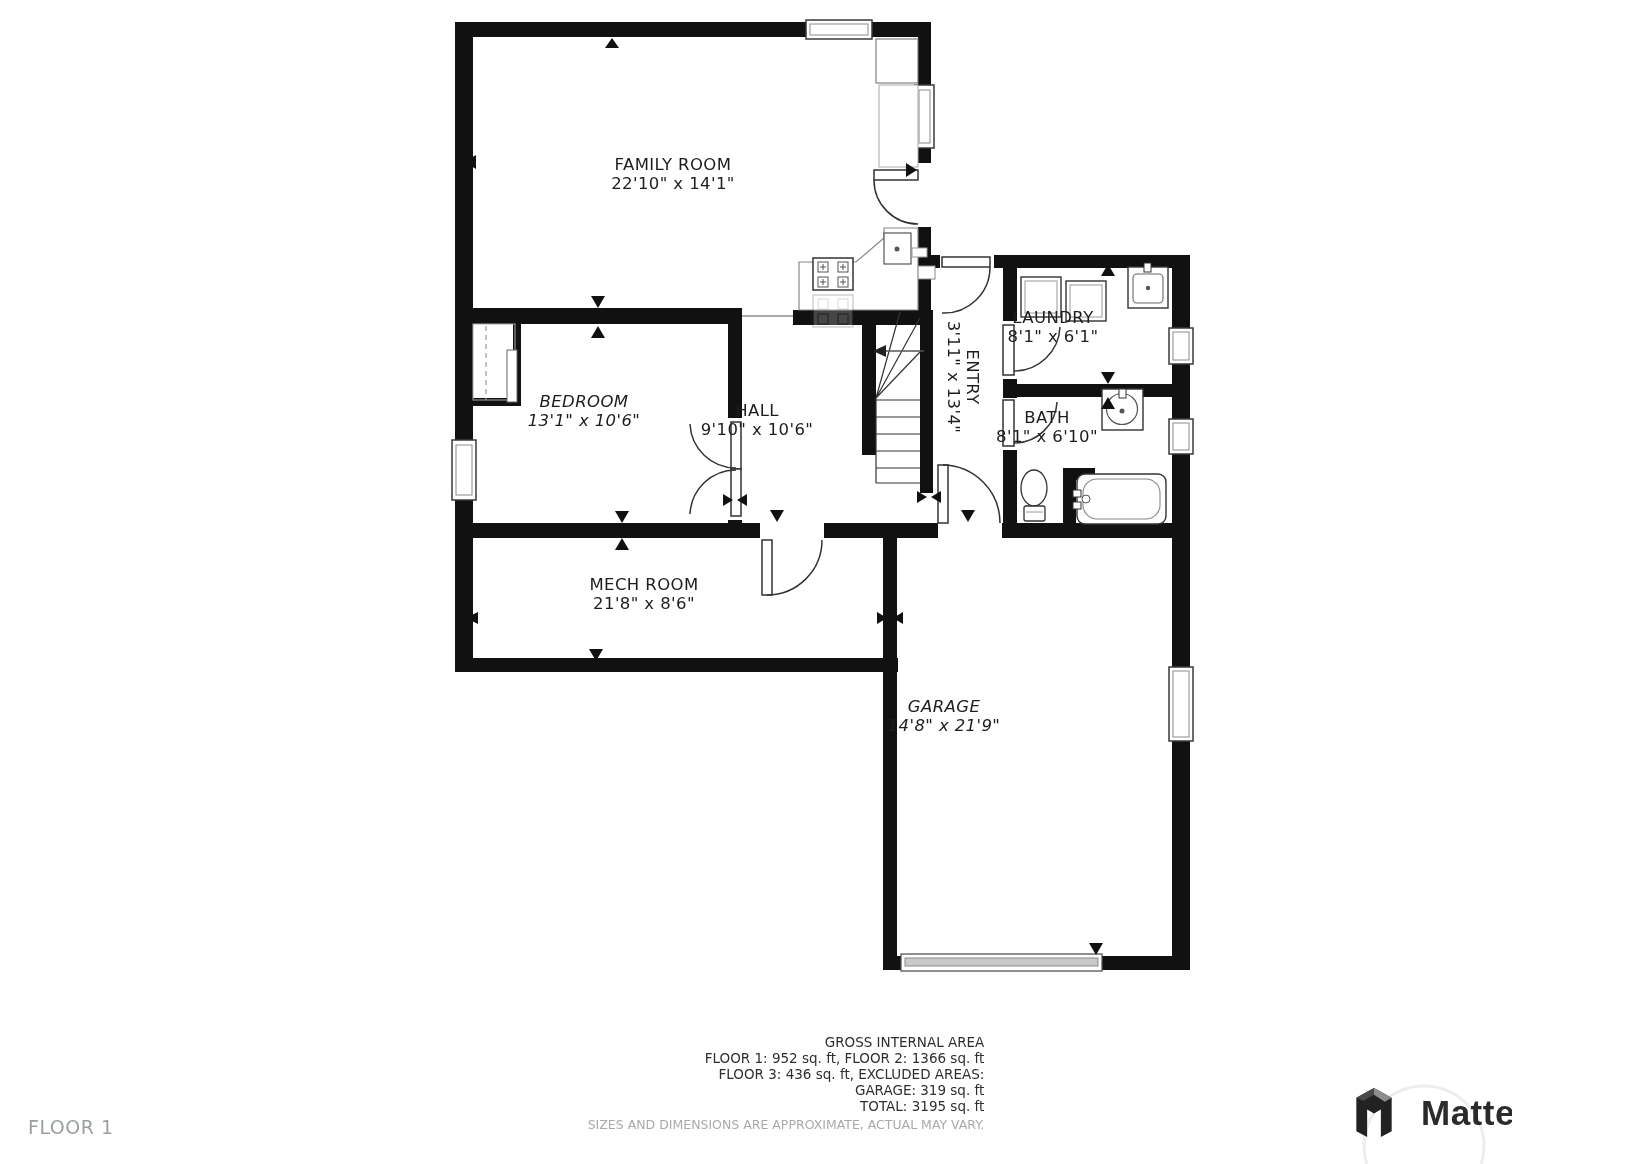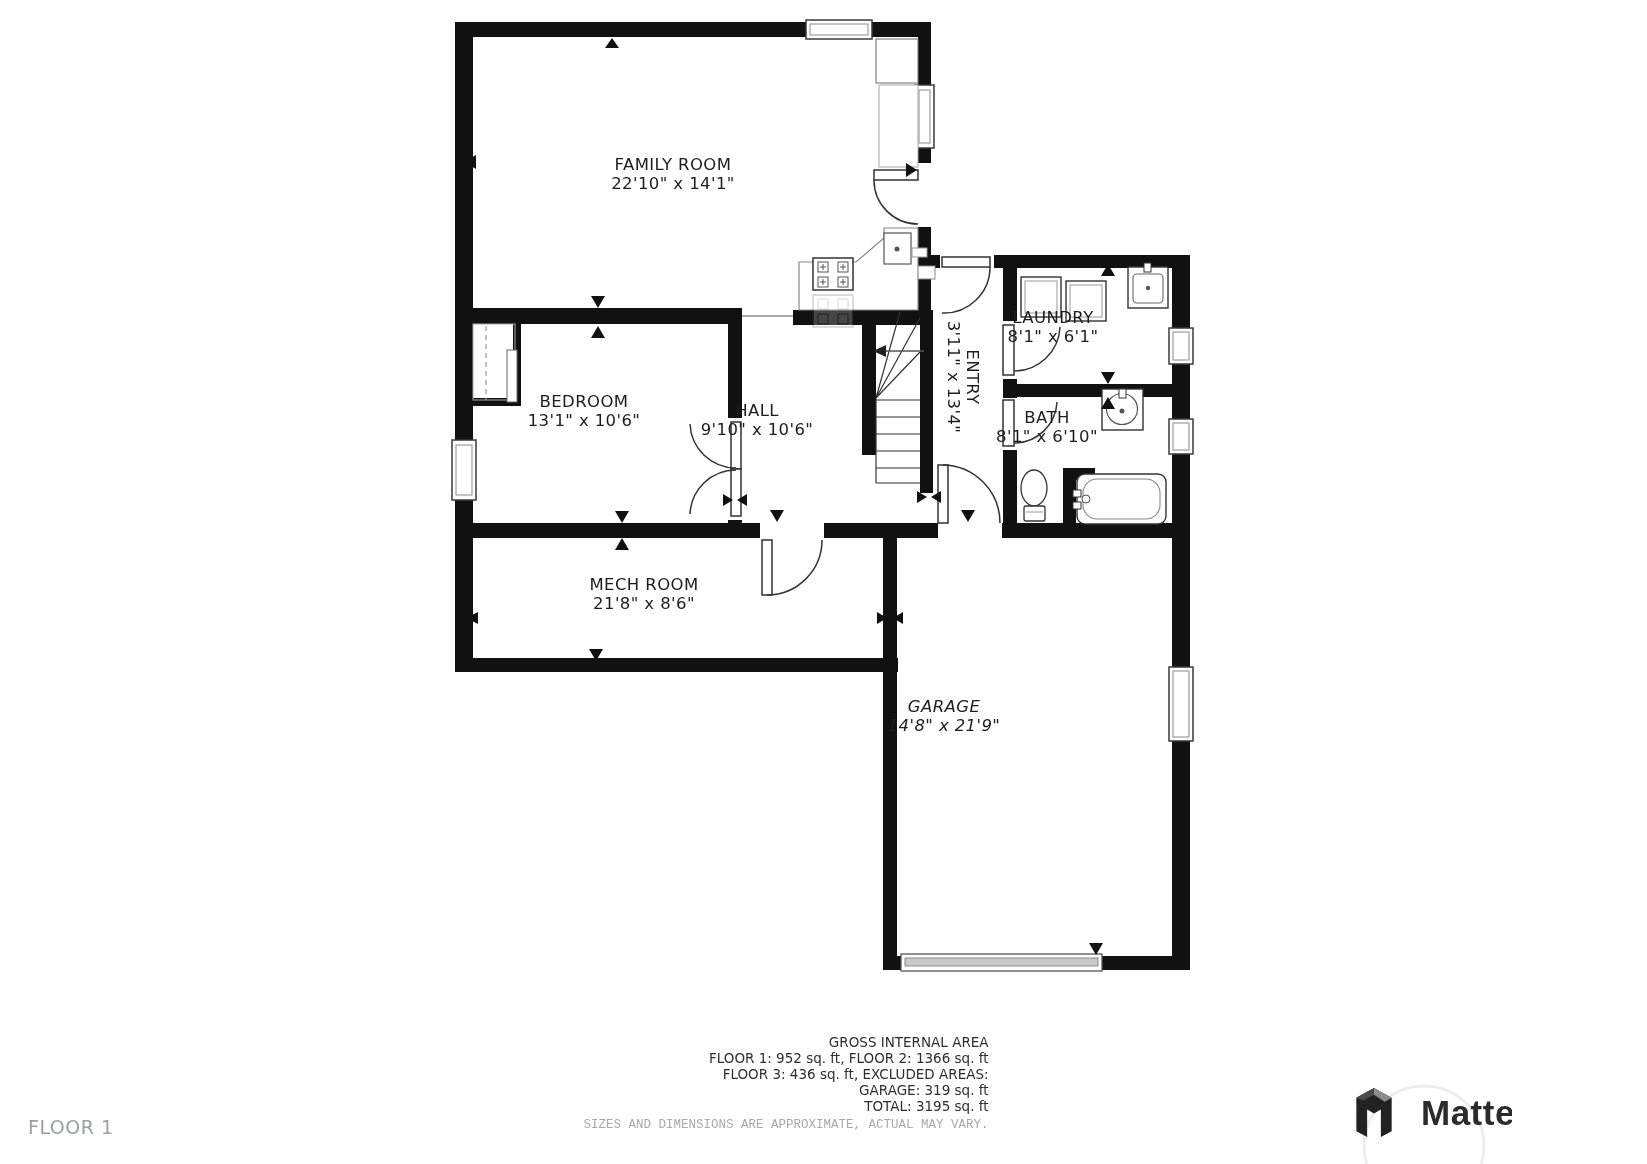--- a/index.html
+++ b/index.html
@@ -5,21 +5,21 @@
   html,body{margin:0;padding:0;background:#fff;}
   #canvas{position:relative;width:1512px;height:1164px;background:#fff;overflow:hidden;
           font-family:"DejaVu Sans",sans-serif;}
   #plan-svg{position:absolute;left:0;top:0;}
   .room-label{position:absolute;transform:translate(-50%,-50%);text-align:center;
               color:#1d1d1d;font-size:16.5px;letter-spacing:.4px;line-height:19px;white-space:nowrap;}
   .room-label.rot{transform:translate(-50%,-50%) rotate(90deg);}
   .room-label span{display:block;}
   #footer{position:absolute;left:786px;top:1034px;transform:translateX(-50%);
           text-align:right;color:#2e2e2e;font-size:13.5px;line-height:16px;white-space:nowrap;}
-  #footer .disclaimer{color:#a9a9a9;font-size:12.5px;margin-top:3px;font-family:Liberation Mono, monospace;}
+  #footer .disclaimer{color:#a9a9a9;font-size:12.5px;margin-top:3px;}
   #floor-label{position:absolute;left:28px;top:1116px;color:#9aa0a0;font-size:19px;letter-spacing:.5px;}
   #brand{position:absolute;left:1352px;top:1086px;display:flex;align-items:center;gap:25px;}
   #brand .word{font-size:35px;font-weight:bold;color:#2b2b2b;letter-spacing:.5px;
                font-family:"Liberation Sans",sans-serif;}
 </style>
 </head>
 <body>
 
 <div id="canvas">
 
@@ -225,21 +225,21 @@
     <polygon points="615,511 629,511 622,523"></polygon>
     <polygon points="615,550 629,550 622,538"></polygon>
     <polygon points="589,649 603,649 596,661"></polygon>
   </g>
 </svg>
 
 <div class="room-label" style="left:673px;top:174px;">
   <span>FAMILY ROOM</span>
   <span>22'10" x 14'1"</span>
 </div>
-<div class="room-label" style="left:584px;top:411px;">
+<div class="room-label" style="left:584px;top:411px;font-style:italic;">
   <span>BEDROOM</span>
   <span>13'1" x 10'6"</span>
 </div>
 <div class="room-label" style="left:757px;top:420px;">
   <span>HALL</span>
   <span>9'10" x 10'6"</span>
 </div>
 <div class="room-label rot" style="left:963px;top:377px;">
   <span>ENTRY</span>
   <span>3'11" x 13'4"</span>

